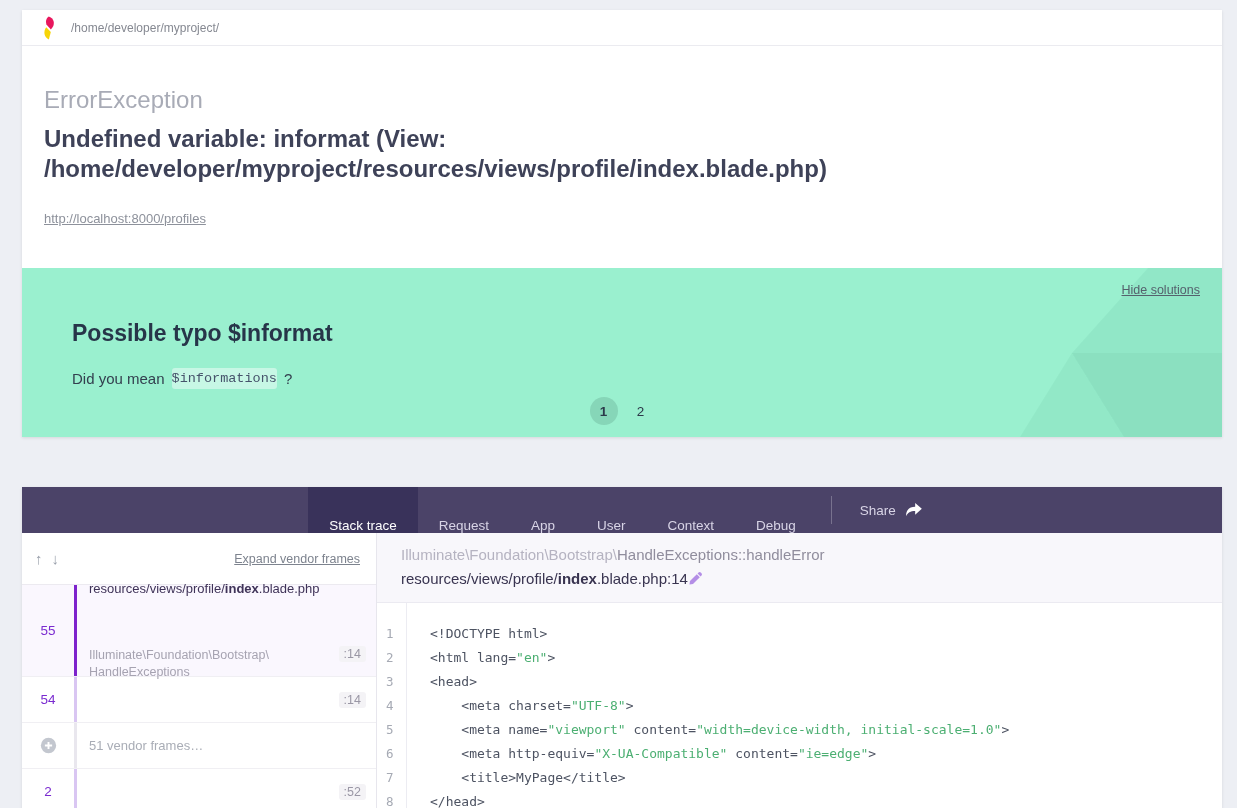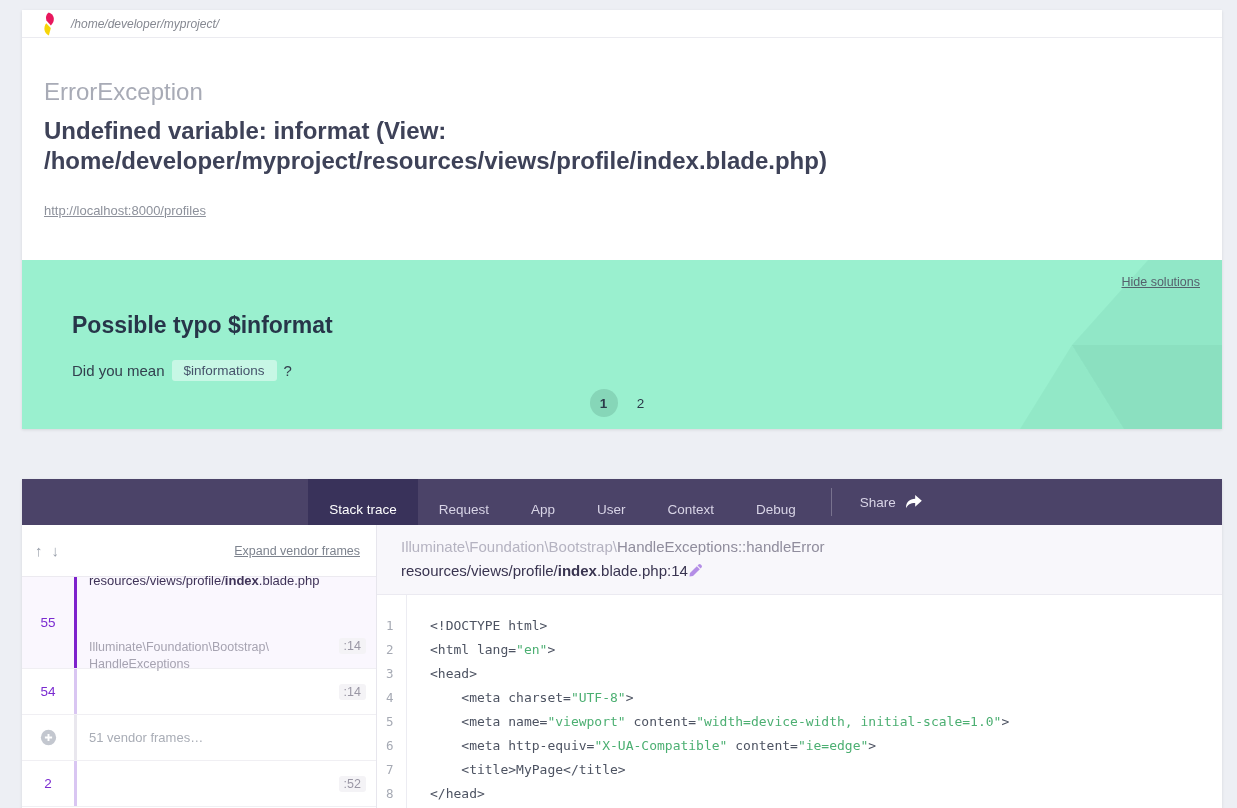--- a/index.html
+++ b/index.html
@@ -8,61 +8,61 @@
     width:1237px; height:808px;
     background:#edeff4;
     font-family:"Liberation Sans", sans-serif;
     position:relative;
   }
   .page { position:absolute; left:22px; top:10px; width:1200px; }
 
   
   .card-main { background:#fff; box-shadow:0 1px 3px rgba(0,0,0,0.10); }
   .topbar {
-    height:28px; display:flex; align-items:center;
-    padding:0 18px; border-bottom:1px solid #ebebf0;font-style:italic;
+    height:36px; display:flex; align-items:center;
+    padding:0 18px; border-bottom:1px solid #ebebf0;
   }
   .topbar .path { margin-left:14px; font-size:12px; color:#858891; }
 
   .error-section { height:222px; padding:40px 22px 0; }
   .exception-class { font-size:24px; font-weight:400; color:#a8abb6; margin-bottom:10px; }
   .exception-message { font-size:24px; font-weight:bold; color:#3e4258; line-height:1.27; width:1015px; overflow-wrap:break-word; }
   .request-url { display:inline-block; margin-top:26px; font-size:13px; color:#8d919b; text-decoration:underline; cursor:pointer; }
 
   
   .solutions { position:relative; height:169px; padding:52px 50px 0; overflow:hidden; }
   .solutions-decor { position:absolute; top:0; right:0; height:169px; pointer-events:none; }
   .hide-solutions {
     position:absolute; top:15px; right:22px; font-size:12.5px;
     color:#55616d; text-decoration:underline; cursor:pointer; z-index:2;
   }
   .solution-title { font-size:23px; font-weight:bold; color:#273549; margin-bottom:21px; position:relative; z-index:1; }
   .solution-suggestion { font-size:15px; color:#33404f; display:flex; align-items:center; gap:7px; position:relative; z-index:1; }
   .code-chip {
-    font-family:Liberation Sans, sans-serif; font-size:13.5px; color:#46536b;
-    background:rgba(255,255,255,0.45); padding:3px 12px; border-radius:3px;
+    font-family:Liberation Mono, monospace; font-size:13.5px; color:#46536b;
+    background:rgba(255,255,255,0.45); padding:3px 0; border-radius:3px;
   }
   .pagination {
     position:absolute; left:0; right:0; bottom:12px; z-index:1;
     display:flex; justify-content:center; align-items:center; gap:9px;
   }
   .page-dot {
     width:28px; height:28px; border-radius:50%; cursor:pointer;
     display:flex; align-items:center; justify-content:center;
     font-size:13.5px; color:#2c3949;
   }
   .page-dot.active { background:rgba(0,40,30,0.13); font-weight:bold; }
 
   
   .trace-card { margin-top:50px; box-shadow:0 1px 3px rgba(0,0,0,0.10); }
   .tab-bar {
     height:46px; background:#4b4368; display:flex; align-items:stretch;
     justify-content:center; color:#d8d4e6;
   }
-  .tab { font-size:13.5px; line-height:46px; padding:8px 21px; cursor:pointer; }
+  .tab { font-size:13.5px; line-height:46px; padding:16px 21px; cursor:pointer; }
   .tab.active { background:#39325a; color:#fff; }
   .tab-divider { width:1px; height:28px; background:rgba(255,255,255,0.25); align-self:center; margin:0 14px; }
   .share-btn { display:flex; align-items:center; gap:9px; padding:0 14px; cursor:pointer; font-size:13.5px; }
 
   .trace-body { display:flex; background:#fff; height:290px; }
 
   
   .sidebar { width:355px; flex:0 0 355px; border-right:1px solid #e7e6ed; }
   .sidebar-header {
     height:52px; display:flex; align-items:center; justify-content:space-between;

